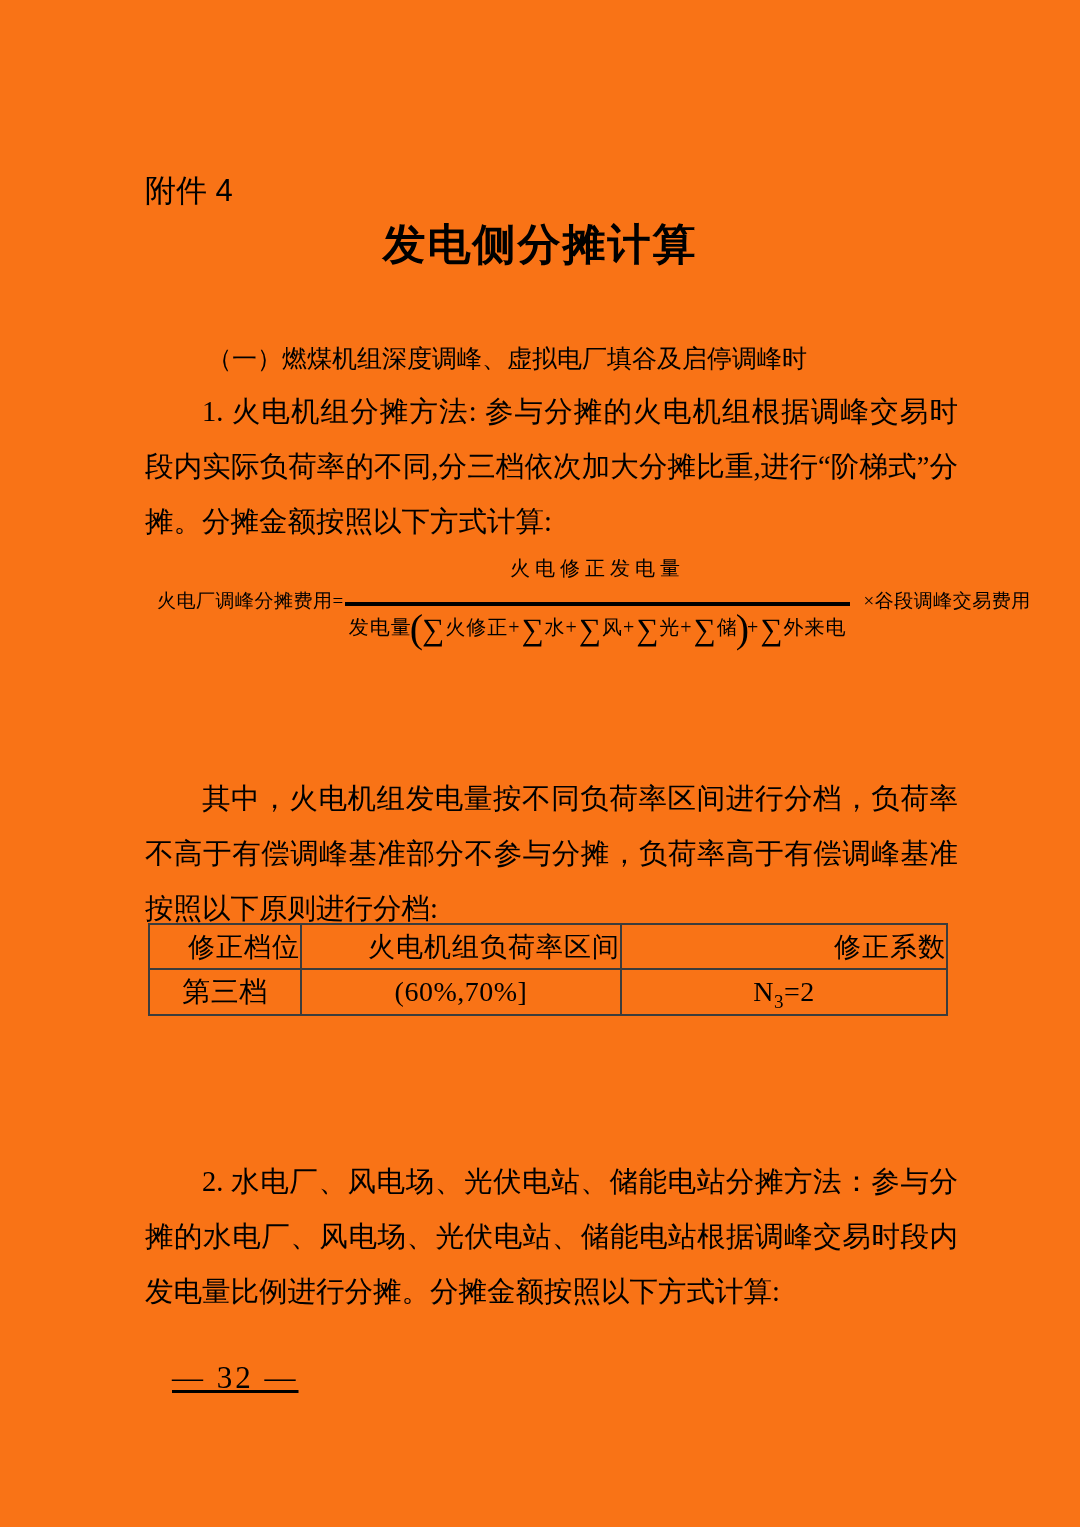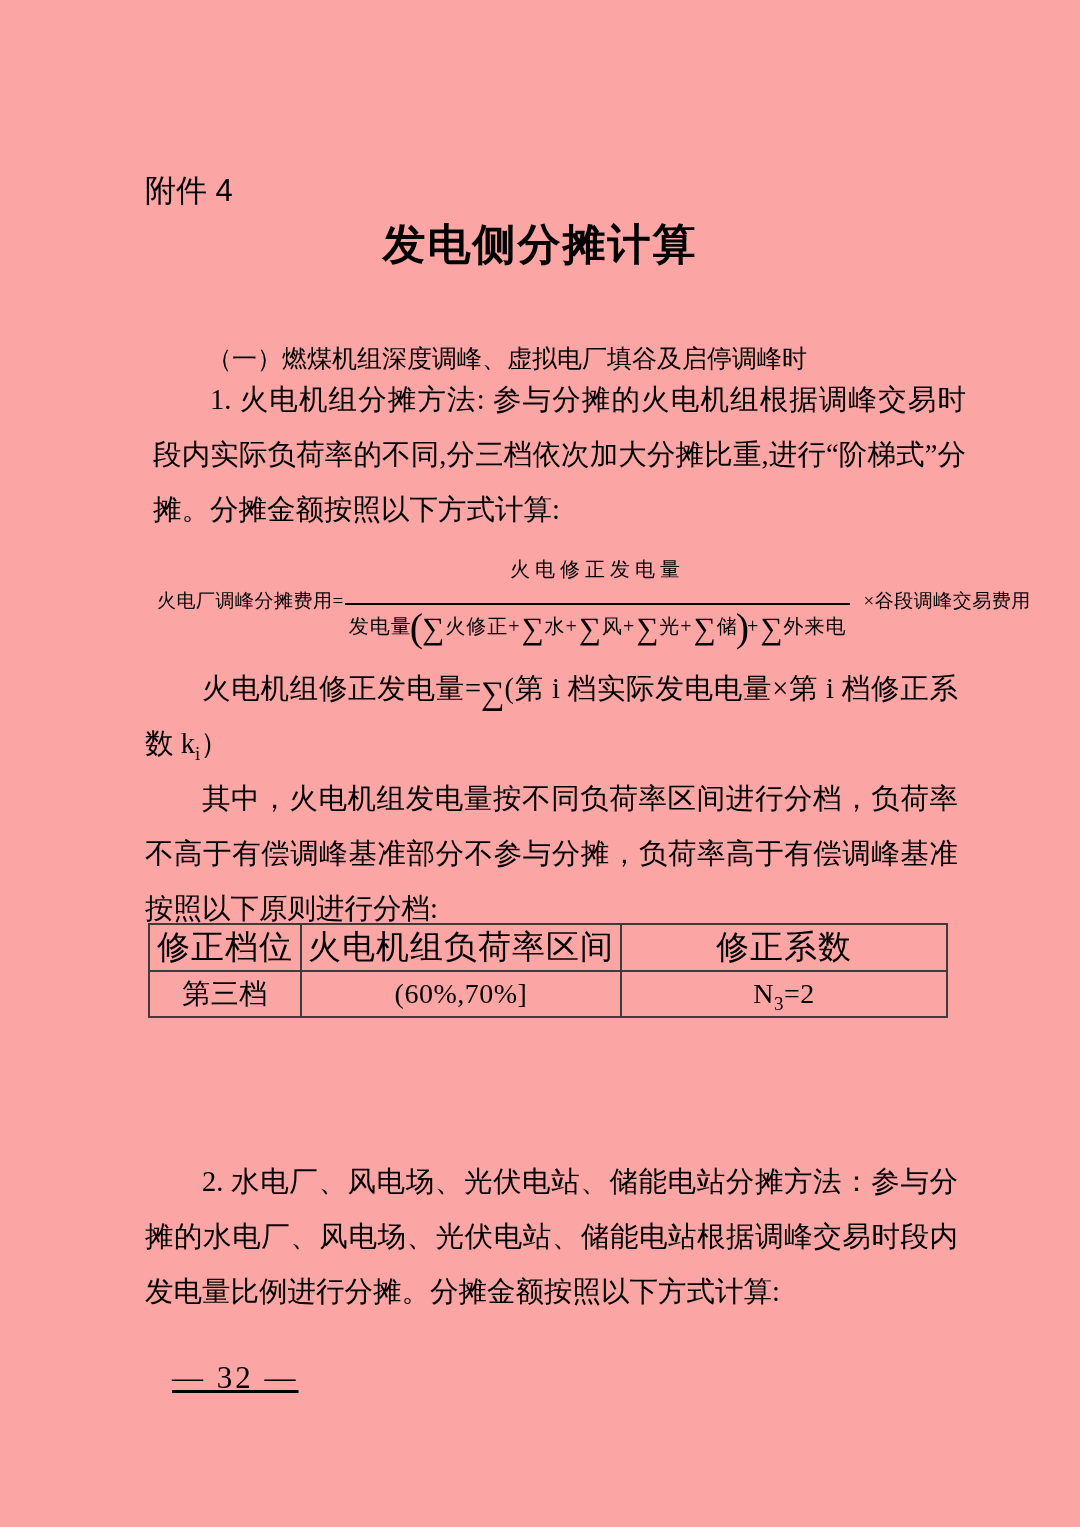--- a/index.html
+++ b/index.html
@@ -1,17 +1,17 @@
 <!DOCTYPE html>
 <html><head>
 <meta charset="utf-8">
 <style>
   html,body{margin:0;padding:0;background:#e8e8e8;}
   .page{
-    position:relative;width:1080px;height:1527px;background:#fca5a5;
+    position:relative;width:1080px;height:1527px;background:#f97316;
     font-family:"Liberation Serif","DejaVu Serif",serif;color:#000;
     margin:0 auto;overflow:hidden;
   }
   .abs{position:absolute;}
   #attachment-label{
     top:170px;left:145px;font-size:31px;
     font-family:"Liberation Sans","DejaVu Sans",sans-serif;
   }
   #doc-title{
     top:216px;left:0;width:1080px;text-align:center;
@@ -19,53 +19,53 @@
   }
   #section-heading{
     top:342px;left:145px;width:813px;font-size:25px;
     text-indent:62px;white-space:nowrap;
   }
   .para{
     position:absolute;left:145px;width:813px;
     font-size:28.5px;line-height:55px;
     text-align:justify;text-align-last:left;text-indent:57px;
   }
-  #para-1{top:372px;margin-left:8px;}
+  #para-1{top:384px;}
   #equation-2{top:661px;}
   #para-2{top:771px;}
   #para-3{top:1154px;}
   
   #formula-1{
     top:556px;left:145px;width:813px;height:90px;
     display:flex;align-items:center;font-size:19px;letter-spacing:0.5px;
   }
   .frac{display:inline-flex;flex-direction:column;align-items:center;margin:0 1px;gap:16px;}
   .frac-num{font-size:20px;letter-spacing:5px;padding-bottom:4px;}
   .frac-den{
-    border-top:2px solid #000000;padding:2px 4px 0 4px;
+    border-top:4px solid #000000;padding:2px 4px 0 4px;
     display:flex;align-items:center;font-size:20px;letter-spacing:1px;white-space:nowrap;
   }
   .sum-symbol{font-size:31px;line-height:1;margin:0 1px;position:relative;top:2px;letter-spacing:0;}
   .big-paren{font-size:40px;line-height:1;font-weight:200;margin:0 -2px;position:relative;top:1px;letter-spacing:0;}
   .den-text,.plus-sign{font-size:20px;}
   .formula-lhs,.formula-rhs{white-space:nowrap;margin-left:12px;}
   .sum-inline{font-size:33px;line-height:0;vertical-align:-6px;}
   sub{font-size:19px;vertical-align:-7px;line-height:0;}
   
   #tier-table-wrap{top:923px;left:148px;}
   table.tier{border-collapse:collapse;table-layout:fixed;width:798px;}
   table.tier col.c1{width:152px;}
   table.tier col.c2{width:320px;}
   table.tier col.c3{width:326px;}
   table.tier th,table.tier td{
     border:2px solid #3c3c3c;text-align:center;vertical-align:middle;padding:0;
   }
   table.tier th{
-    height:43px;font-size:33px;font-weight:normal;
-    font-family:Liberation Serif, serif;letter-spacing:1px;
+    height:43px;font-size:27px;font-weight:normal;
+    font-family:Liberation Serif, serif;letter-spacing:1px;text-align:right;
   }
   table.tier td{height:44px;font-size:28px;letter-spacing:0.5px;}
   #page-number{top:1360px;left:172px;font-size:31px;letter-spacing:3px;text-decoration:underline;}
 </style>
 </head>
 <body>
 
 <div class="page">
 
   <div class="abs" id="attachment-label">附件 4</div>
@@ -99,21 +99,20 @@
           <span class="den-text">储</span>
           <span class="big-paren">)</span>
           <span class="plus-sign">+</span>
           <span class="sum-symbol">∑</span>
           <span class="den-text">外来电</span>
         </span>
     </span>
     <span class="formula-rhs">×谷段调峰交易费用</span>
   </div>
 
-  <div class="para" id="equation-2"><span>火电机组修正发电量=</span><span class="sum-inline">∑</span><span>(第 i 档实际发电电量×第 i 档修正系数 k</span><sub>i</sub><span>）</span></div>
 
   <div class="para" id="para-2">其中，火电机组发电量按不同负荷率区间进行分档，负荷率不高于有偿调峰基准部分不参与分摊，负荷率高于有偿调峰基准按照以下原则进行分档:</div>
 
   <div class="abs" id="tier-table-wrap">
     <table class="tier">
       <colgroup>
           <col class="c1">
           <col class="c2">
           <col class="c3">
         </colgroup>

